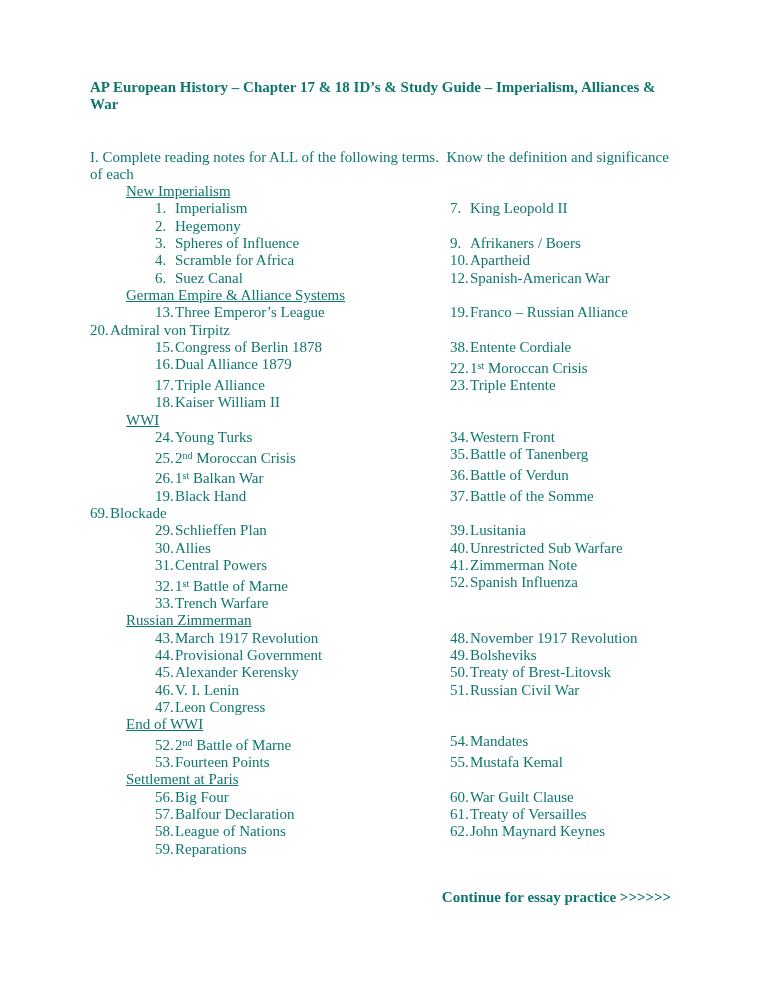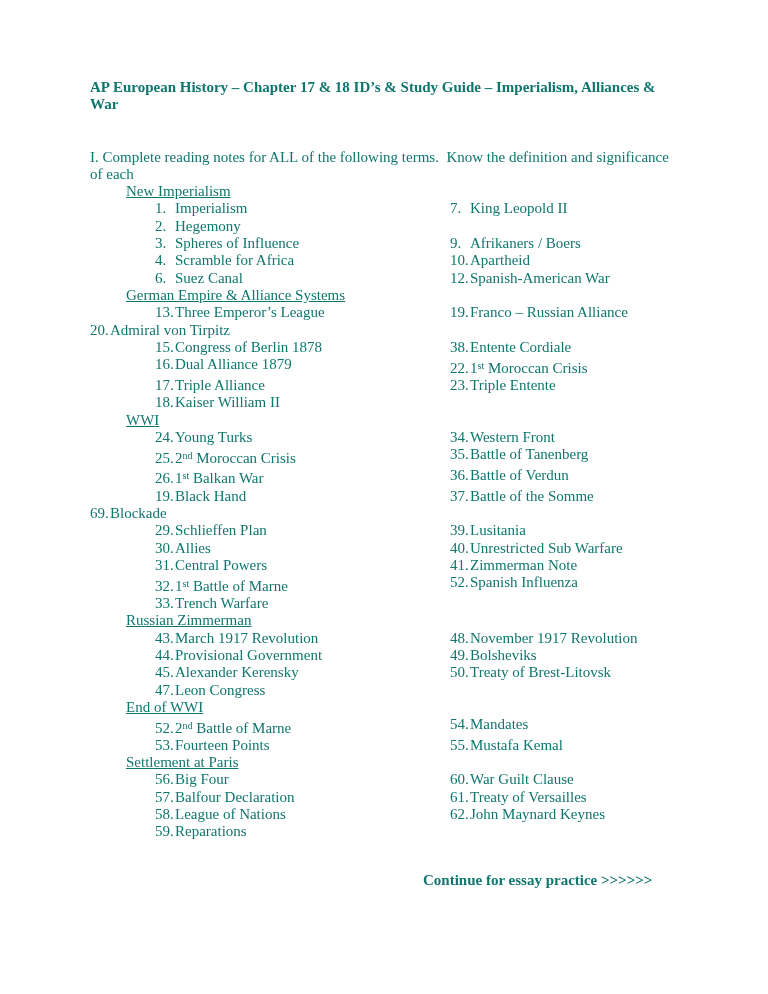--- a/index.html
+++ b/index.html
@@ -53,20 +53,21 @@
     vertical-align: 4.5px;
   }
   .it {
     margin-top: 32px;
   }
   .footer-line {
     font-weight: bold;
     margin-left: 333px;
     margin-top: 31px;
     white-space: nowrap;
+    text-align: center;
   }
 </style>
 </head>
 <body>
 
 <div class="page">
   <div>
     <div class="title-line">AP European History – Chapter 17 &amp; 18 ID’s &amp; Study Guide – Imperialism, Alliances &amp;</div>
     <div class="title-line">War</div>
   </div>
@@ -173,20 +174,24 @@
         </div>
         <div class="row">
           <div class="cell cell-left"><span class="term"><span class="num">44.</span><span class="txt">Provisional Government</span></span></div>
           <div class="cell cell-right"><span class="term"><span class="num">49.</span><span class="txt">Bolsheviks</span></span></div>
         </div>
         <div class="row">
           <div class="cell cell-left"><span class="term"><span class="num">45.</span><span class="txt">Alexander Kerensky</span></span></div>
           <div class="cell cell-right"><span class="term"><span class="num">50.</span><span class="txt">Treaty of Brest-Litovsk</span></span></div>
         </div>
         <div class="row">
+          <div class="cell cell-left"><span class="term"><span class="num">46.</span><span class="txt">V. I. Lenin</span></span></div>
+          <div class="cell cell-right"><span class="term"><span class="num">51.</span><span class="txt">Russian Civil War</span></span></div>
+        </div>
+        <div class="row">
           <div class="cell cell-left"><span class="term"><span class="num">47.</span><span class="txt">Leon Congress</span></span></div>
           <div class="cell cell-right"></div>
         </div>
       </div>
       <div class="section">
         <div class="section-heading">End of WWI</div>
         <div class="row">
           <div class="cell cell-left"><span class="term"><span class="num">52.</span><span>2</span><span class="sup">nd</span><span> Battle of Marne</span></span></div>
           <div class="cell cell-right"><span class="term"><span class="num">54.</span><span class="txt">Mandates</span></span></div>
         </div>

